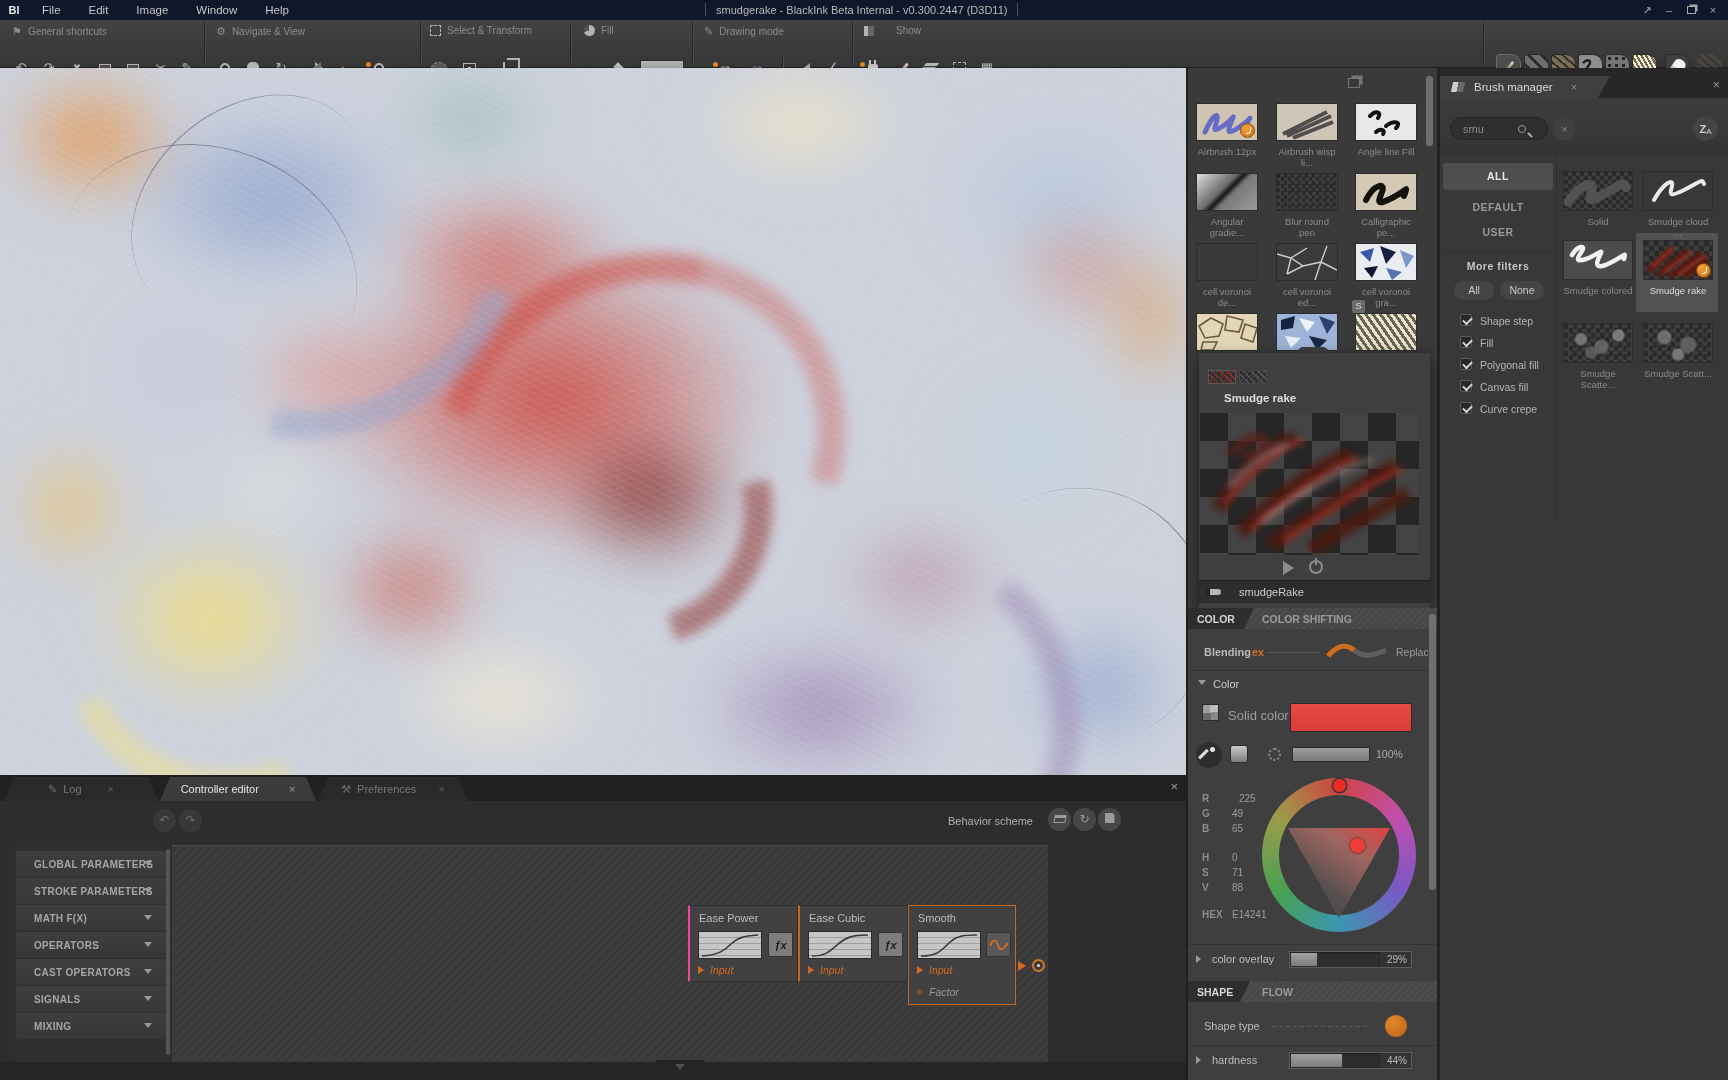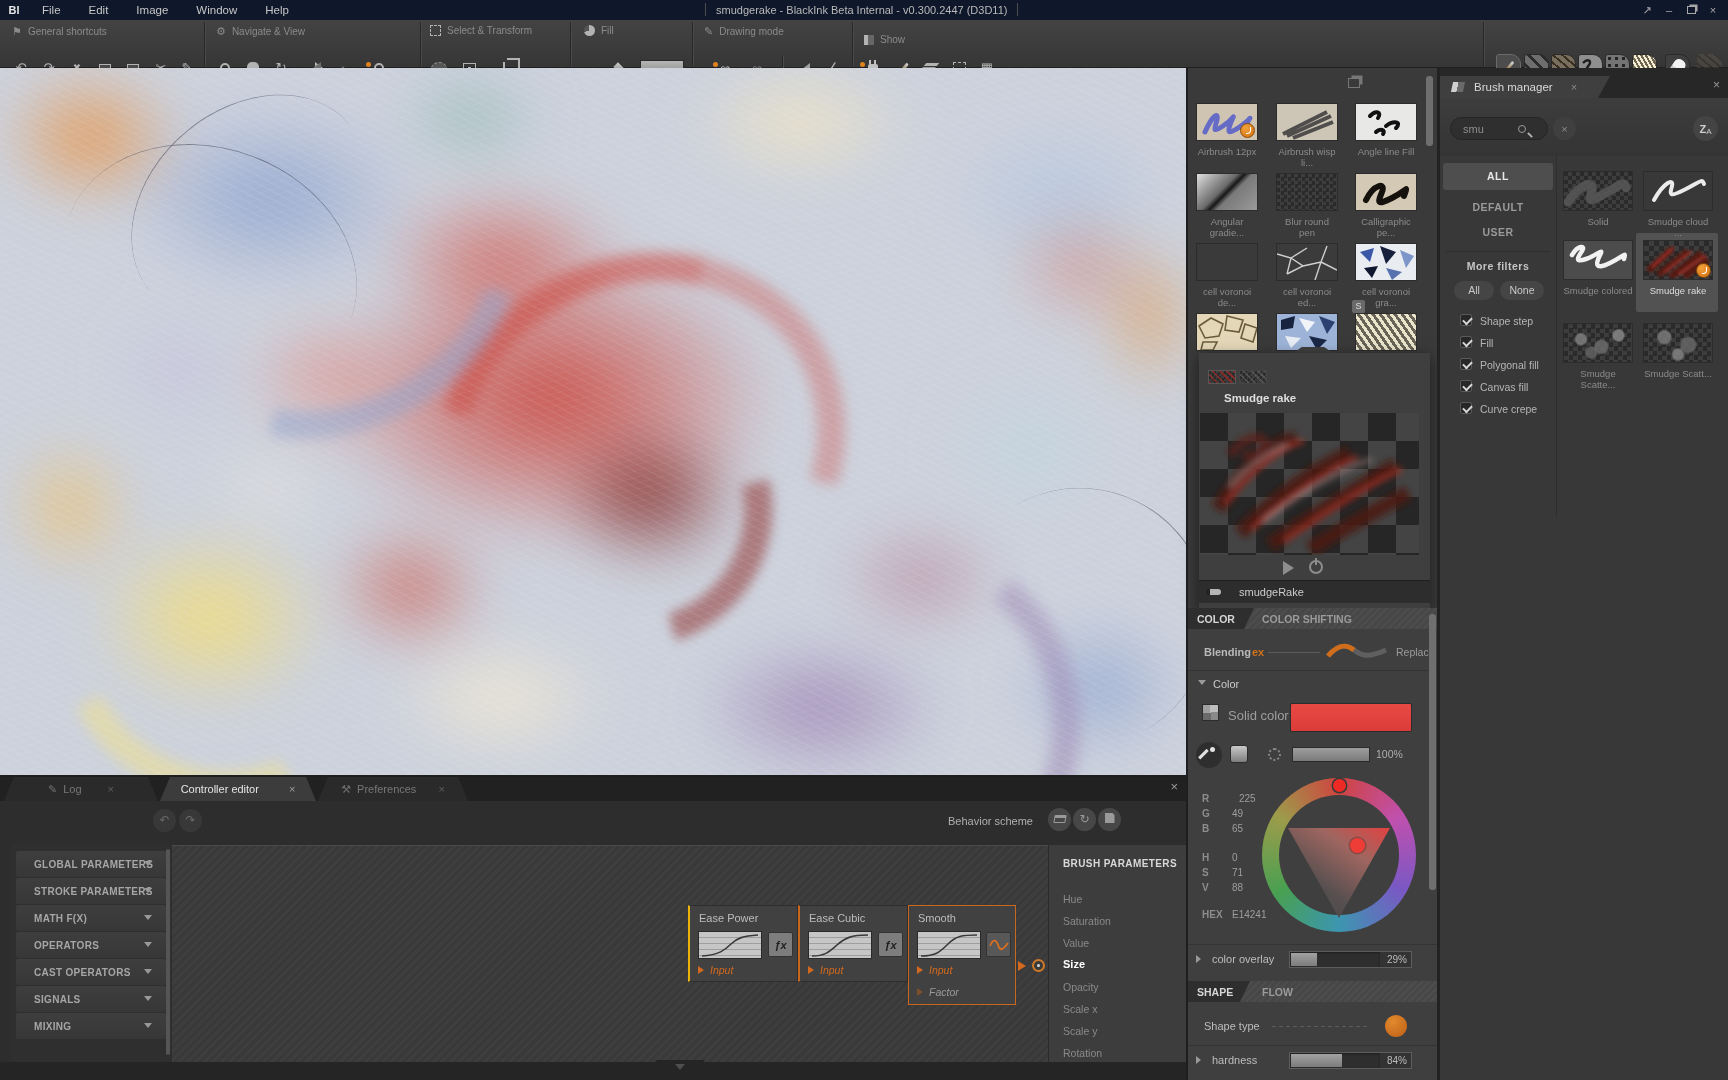--- a/index.html
+++ b/index.html
@@ -192,21 +192,21 @@
       </div>
     <div class="tbtn" style="left:714px;font-size:14px"><span class="odot" style="left:-1px;top:4px"></span><span>∞</span></div>
     <div class="tbtn" style="left:746px;font-size:14px;color:#7d7d7d">∞</div>
     <div class="tg-div" style="left:782px;top:36px;height:24px"></div>
     <div class="tbtn f" style="left:792px;justify-content:center">
         <span class="slopei"></span>
       </div>
     <div class="tbtn" style="left:822px;font-size:13px">∠</div>
     <div class="tg-div" style="left:852px"></div>
 
-    <div class="ab f" style="left:864px;top:14px;gap:6px">
+    <div class="ab f" style="left:864px;top:5px;gap:22px">
         <span style="width:10px;height:10px;background:linear-gradient(90deg,#b3b3b3 45%,#666 45%)"></span>
         <span class="tg-label">Show</span>
       </div>
     <div class="tbtn f" style="left:862px;justify-content:center">
         <span class="odot" style="left:-2px;top:4px"></span>
         <span class="plugi"></span>
       </div>
     <div class="tbtn f" style="left:892px;justify-content:center">
         <span class="brushi"></span>
       </div>
@@ -464,21 +464,21 @@
     <div class="ab" style="left:0;top:437px;width:249px;height:1px;background:#343434"></div>
 
     <div class="ab f" style="left:8px;top:446px;gap:7px">
         <span class="tri-r"></span>
         <span style="font-size:11px;color:#bdbdbd">hardness</span>
       </div>
     <div class="sliderbox" style="left:101px;top:444px;width:123px">
       <div class="slider-track" style="width:90px">
           <div class="slider-fill" style="width:51px"></div>
         </div>
-      <div class="slider-val">84%</div>
+      <div class="slider-val">44%</div>
     </div>
     <div class="scrollv" style="left:241px;top:6px;height:276px"></div>
   </div>
 
   <div class="ab" style="left:1440px;top:68px;width:288px;height:1012px;background:#383838">
     <div class="ab" style="left:0;top:0;width:288px;height:30px;background:#272727"></div>
     <div class="ab mtab f" style="left:0;top:8px;width:170px;height:22px">
       <span style="margin-left:12px;width:12px;height:10px;background:linear-gradient(90deg,#cfcfcf 45%,#6a6a6a 45%);transform:skewX(-12deg)"></span>
       <span style="margin-left:10px;font-size:11.5px;color:#d9d9d9">Brush manager</span>
       <span style="margin-left:18px;color:#8a8a8a">×</span>
@@ -581,21 +581,21 @@
       <div class="cat-item"><span>GLOBAL PARAMETERS</span><i class="tri-d"></i></div>
       <div class="cat-item"><span>STROKE PARAMETERS</span><i class="tri-d"></i></div>
       <div class="cat-item"><span>MATH F(X)</span><i class="tri-d"></i></div>
       <div class="cat-item"><span>OPERATORS</span><i class="tri-d"></i></div>
       <div class="cat-item"><span>CAST OPERATORS</span><i class="tri-d"></i></div>
       <div class="cat-item"><span>SIGNALS</span><i class="tri-d"></i></div>
       <div class="cat-item"><span>MIXING</span><i class="tri-d"></i></div>
       <div class="ab scrollv" style="right:2px;top:6px;height:206px;width:4px;background:#555"></div>
     </div>
 
-    <div class="node" style="left:688px;top:128px;width:110px;height:77px;border-left:2px solid #eab308">
+    <div class="node" style="left:688px;top:128px;width:110px;height:77px;border-left:2px solid #ec4899">
       <div class="node-title">Ease Power</div>
       <div class="curve" style="left:8px;top:25px">
           <svg width="62" height="26" viewBox="0 0 62 26">
             <path d="M3 24 C20 23,26 18,32 12 S44 4,59 3" fill="none" stroke="#3a3a3a" stroke-width="1.6"></path>
           </svg>
         </div>
       <div class="nicon f" style="left:78px;top:26px;justify-content:center;font-style:italic;font-weight:bold;color:#1f1f1f;background:#7d7d7d">ƒx</div>
       <div class="port" style="left:20px;top:58px"><span class="tri"></span><span>Input</span></div>
     </div>
     <div class="node" style="left:798px;top:128px;width:110px;height:77px;border-left:2px solid #c8681f">
@@ -621,31 +621,20 @@
           </svg>
         </div>
       <div class="port" style="left:20px;top:58px"><span class="tri"></span><span>Input</span></div>
       <div class="port" style="left:20px;top:80px;color:#9a9a9a"><span class="tri" style="border-left-color:#a05a1e;opacity:.6"></span><span>Factor</span></div>
     </div>
     <div class="ab" style="left:1018px;top:184px;width:0;height:0;border:5px solid transparent;border-left:8px solid #d2691e"></div>
     <div class="ab" style="left:1032px;top:182px;width:13px;height:13px;border-radius:50%;border:2px solid #cf7a28;background:#3a3a3a">
         <span style="position:absolute;left:3px;top:3px;width:3px;height:3px;border-radius:50%;background:#ddd"></span>
       </div>
 
-    <div class="ab" style="left:1048px;top:68px;width:140px;height:217px;background:#3d3d3d;border-left:1px solid #2a2a2a">
-      <div class="ab nw" style="left:14px;top:13px;font-size:10px;font-weight:bold;color:#d8d8d8;letter-spacing:.4px">BRUSH PARAMETERS</div>
-      <div class="bp-item" style="top:48px">Hue</div>
-      <div class="bp-item" style="top:70px">Saturation</div>
-      <div class="bp-item" style="top:92px">Value</div>
-      <div class="bp-item" style="top:113px;color:#ffffff;font-weight:bold;font-size:11px">Size</div>
-      <div class="bp-item" style="top:136px">Opacity</div>
-      <div class="bp-item" style="top:158px">Scale x</div>
-      <div class="bp-item" style="top:180px">Scale y</div>
-      <div class="bp-item" style="top:202px">Rotation</div>
-    </div>
 
     <div class="ab" style="left:0;top:285px;width:1188px;height:18px;background:#252525"></div>
     <div class="ab" style="left:655px;top:283px;width:50px;height:13px;background:#252525;clip-path:polygon(0 0,100% 0,80% 100%,20% 100%)">
         <span style="position:absolute;left:20px;top:4px;width:0;height:0;border:5px solid transparent;border-top:6px solid #4e4e4e"></span>
       </div>
   </div>
 
   <div class="ab" style="left:1186px;top:68px;width:2px;height:1012px;background:#1e1e1e"></div>
   <div class="ab" style="left:1437px;top:68px;width:3px;height:1012px;background:#222"></div>
   <div class="ab" style="left:0;top:775px;width:1188px;height:2px;background:#1e1e1e"></div>

